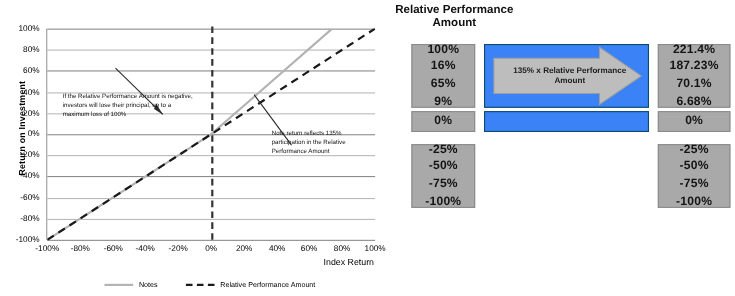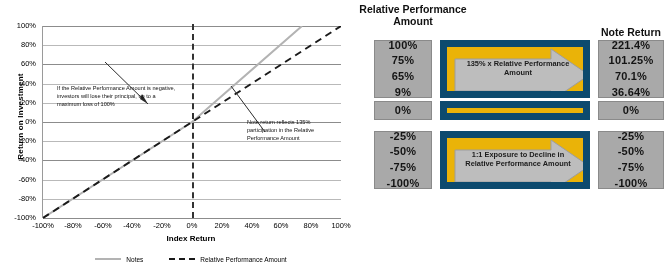--- a/index.html
+++ b/index.html
@@ -33,22 +33,22 @@
   }
   .xtick{
     position:absolute;top:196px;width:40px;text-align:center;
     font-size:7.5px;line-height:1;
   }
   #zero-vline{
     position:absolute;left:149px;top:-2px;width:0;height:194px;
     border-left:2px dashed #333;
   }
   #x-axis-title{
-    position:absolute;left:42px;top:234px;width:298px;text-align:center;
-    font-size:8px;font-weight:bold;
+    position:absolute;left:42px;top:234px;width:298px;text-align:right;
+    font-size:8px;font-weight:normal;
   }
   #svg-lines{position:absolute;left:0;top:0;}
   .note-box{
     position:absolute;font-size:5.6px;line-height:1.45;color:#111;width:120px;
   }
   #note-left{left:57px;top:84px;}
   #note-right{left:247px;top:118px;width:84px;}
   #legend{
     position:absolute;left:42px;top:252px;width:298px;height:14px;
     display:flex;align-items:center;gap:26px;font-size:6.5px;
@@ -72,21 +72,21 @@
     position:absolute;background:#a9a9a9;border:1px solid #8a8a8a;
     box-sizing:border-box;
     display:flex;flex-direction:column;justify-content:center;
     align-items:center;
   }
   .cellblock .v{
     font-size:11px;font-weight:bold;color:#141414;line-height:1.42;
     letter-spacing:.2px;
   }
   .arrowblock{
-    position:absolute;background:#eab308;border:7px solid #0c4a6e;
+    position:absolute;background:#3b82f6;border:1px solid #0c4a6e;
     box-sizing:border-box;overflow:hidden;
   }
   .arrow-svg{position:absolute;left:0;top:0;}
   .arrow-label{
     position:absolute;left:0;top:0;width:100%;height:100%;
     display:flex;align-items:center;justify-content:center;
     text-align:center;font-size:7.4px;font-weight:bold;color:#1c1c1c;
     line-height:1.2;padding-left:6px;box-sizing:border-box;
   }
   .arrow-label span{display:block;width:118px;}
@@ -178,65 +178,56 @@
       <div class="legend-item">
         <span class="legend-swatch sw-rpa"></span>
         <span>Relative Performance Amount</span>
       </div>
     </div>
   </div>
 
   <div id="table-panel">
 
     <div class="col-head" id="head-left">Relative Performance Amount</div>
-    <div class="col-head" id="head-right">Note Return</div>
 
     <div class="cellblock" id="lc-top">
       <span class="v">100%</span>
-      <span class="v">75%</span>
+      <span class="v">16%</span>
       <span class="v">65%</span>
       <span class="v">9%</span>
     </div>
     <div class="arrowblock" id="ab-top">
       <svg class="arrow-svg" width="148" height="56">
         <polygon points="8,12 104,12 104,2 142,28 104,54 104,44 8,44" fill="#bdbdbd" stroke="#9d9d9d" stroke-width="1"></polygon>
       </svg>
       <div class="arrow-label">
         <span>135% x Relative Performance Amount</span>
       </div>
     </div>
     <div class="cellblock" id="rc-top">
       <span class="v">221.4%</span>
-      <span class="v">101.25%</span>
+      <span class="v">187.23%</span>
       <span class="v">70.1%</span>
-      <span class="v">36.64%</span>
+      <span class="v">6.68%</span>
     </div>
 
     <div class="cellblock" id="lc-zero">
       <span class="v">0%</span>
     </div>
     <div class="arrowblock" id="ab-zero"></div>
     <div class="cellblock" id="rc-zero">
       <span class="v">0%</span>
     </div>
 
     <div class="cellblock" id="lc-bot">
       <span class="v">-25%</span>
       <span class="v">-50%</span>
       <span class="v">-75%</span>
       <span class="v">-100%</span>
     </div>
-    <div class="arrowblock" id="ab-bot">
-      <svg class="arrow-svg" width="148" height="56">
-        <polygon points="8,12 104,12 104,2 142,28 104,54 104,44 8,44" fill="#bdbdbd" stroke="#9d9d9d" stroke-width="1"></polygon>
-      </svg>
-      <div class="arrow-label">
-        <span>1:1 Exposure to Decline in Relative Performance Amount</span>
-      </div>
-    </div>
     <div class="cellblock" id="rc-bot">
       <span class="v">-25%</span>
       <span class="v">-50%</span>
       <span class="v">-75%</span>
       <span class="v">-100%</span>
     </div>
   </div>
 </div>
 
 </body></html>

